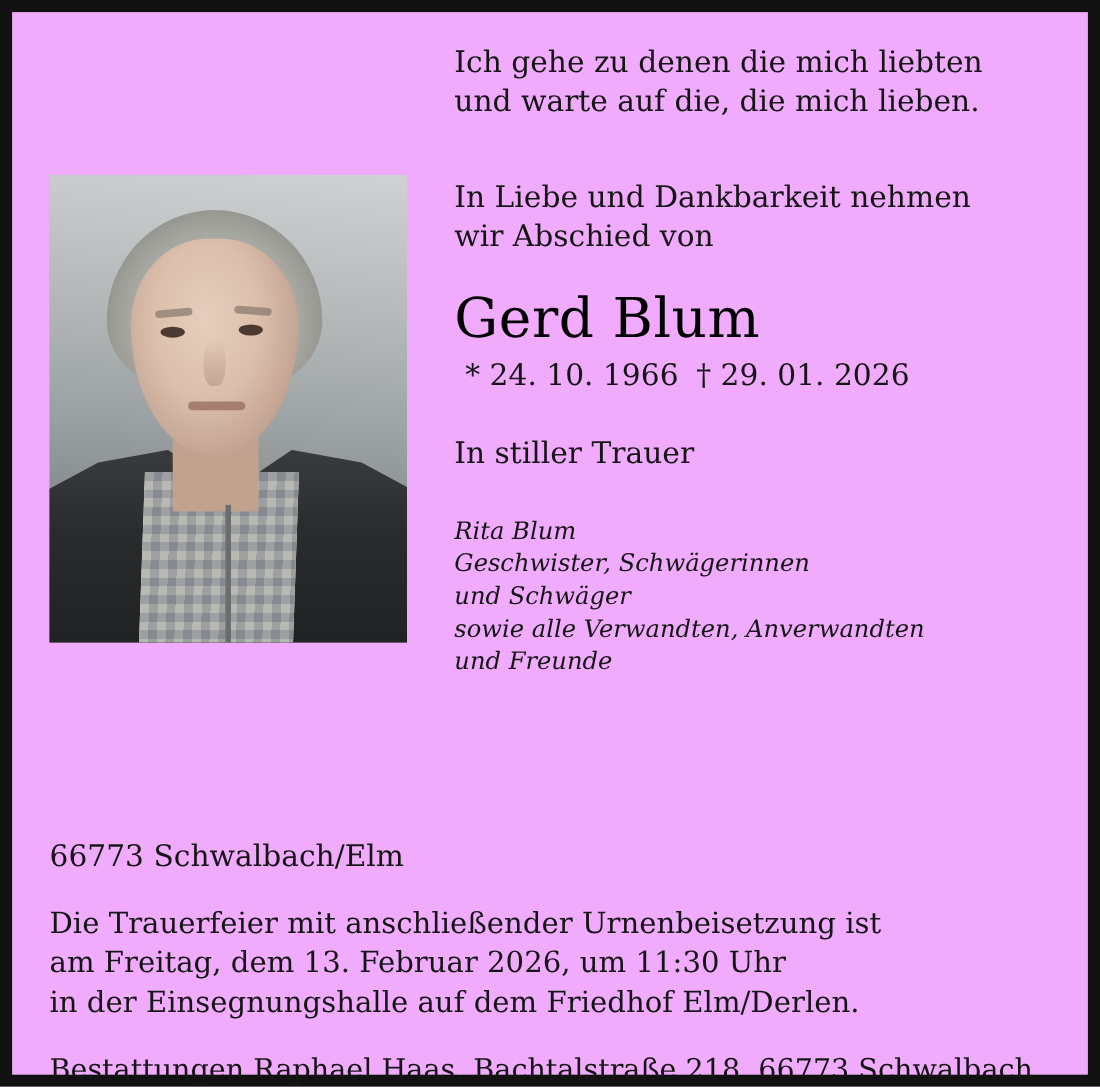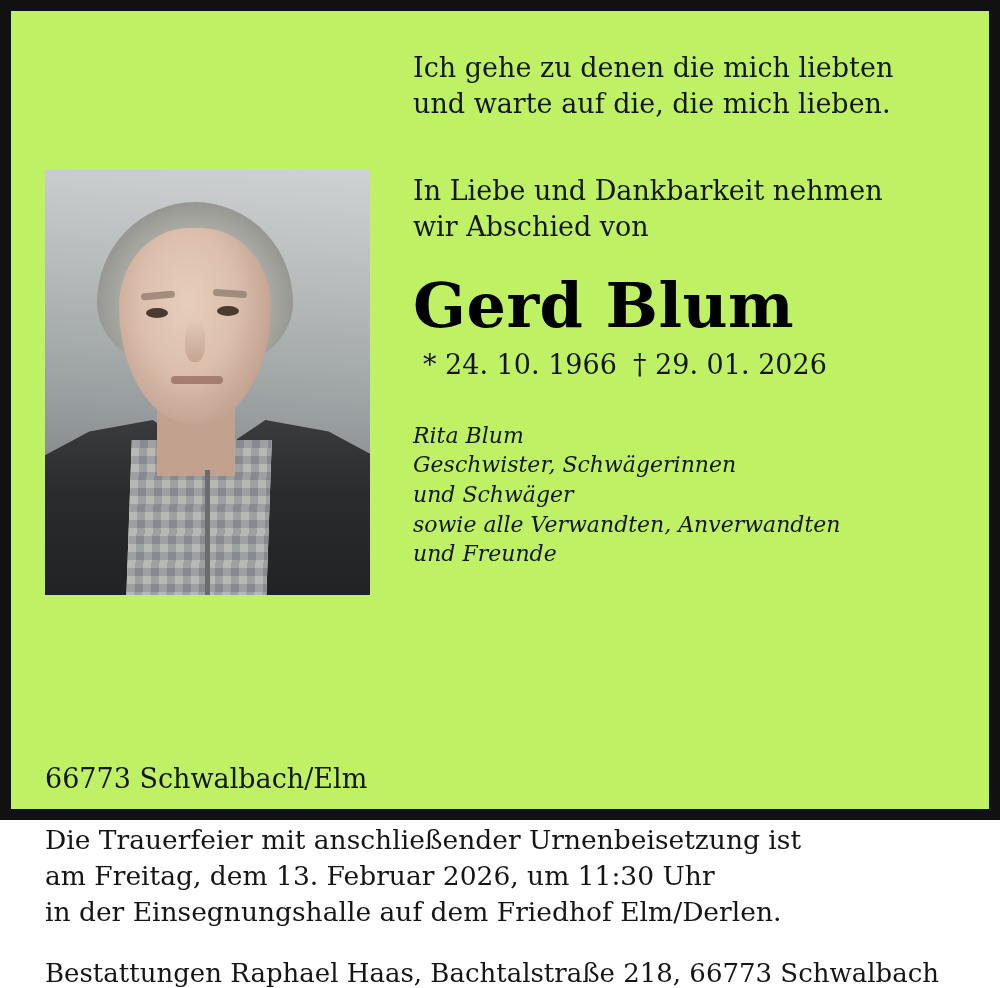--- a/index.html
+++ b/index.html
@@ -9,24 +9,24 @@
   }
   body {
     width: 1000px;
     height: 988px;
     font-family: "DejaVu Serif", "Liberation Serif", serif;
     color: #111111;
   }
   .notice {
     box-sizing: border-box;
     width: 1000px;
-    height: 820px;
+    height: 988px;
     border: 11px solid #111111;
-    background: #bef264;
-    padding: 35px 34px 18px 34px;
+    background: #f0abfc;
+    padding: 24px 34px 18px 34px;
     position: relative;
   }
   .upper {
     display: flex;
     flex-direction: row;
     align-items: flex-start;
   }
   .portrait-col {
     width: 330px;
     flex: 0 0 330px;
@@ -152,22 +152,22 @@
     color: #151515;
   }
   .intro {
     margin-top: 51px;
     font-size: 27px;
     line-height: 1.33;
     color: #151515;
   }
   .name {
     margin-top: 30px;
-    font-size: 62px;
-    font-weight: bold;
+    font-size: 50px;
+    font-weight: normal;
     letter-spacing: 0.5px;
     line-height: 1;
     color: #000000;
   }
   .dates {
     margin-top: 12px;
     font-size: 27px;
     display: flex;
     flex-direction: row;
     color: #151515;
@@ -245,20 +245,21 @@
         <div>wir Abschied von</div>
       </div>
 
       <div class="name">Gerd Blum</div>
 
       <div class="dates">
         <div class="born">* 24. 10. 1966</div>
         <div class="died">† 29. 01. 2026</div>
       </div>
 
+      <div class="mourning-head">In stiller Trauer</div>
 
       <div class="mourners">
         <div>Rita Blum</div>
         <div>Geschwister, Schwägerinnen</div>
         <div>und Schwäger</div>
         <div>sowie alle Verwandten, Anverwandten</div>
         <div>und Freunde</div>
       </div>
 
     </div>

